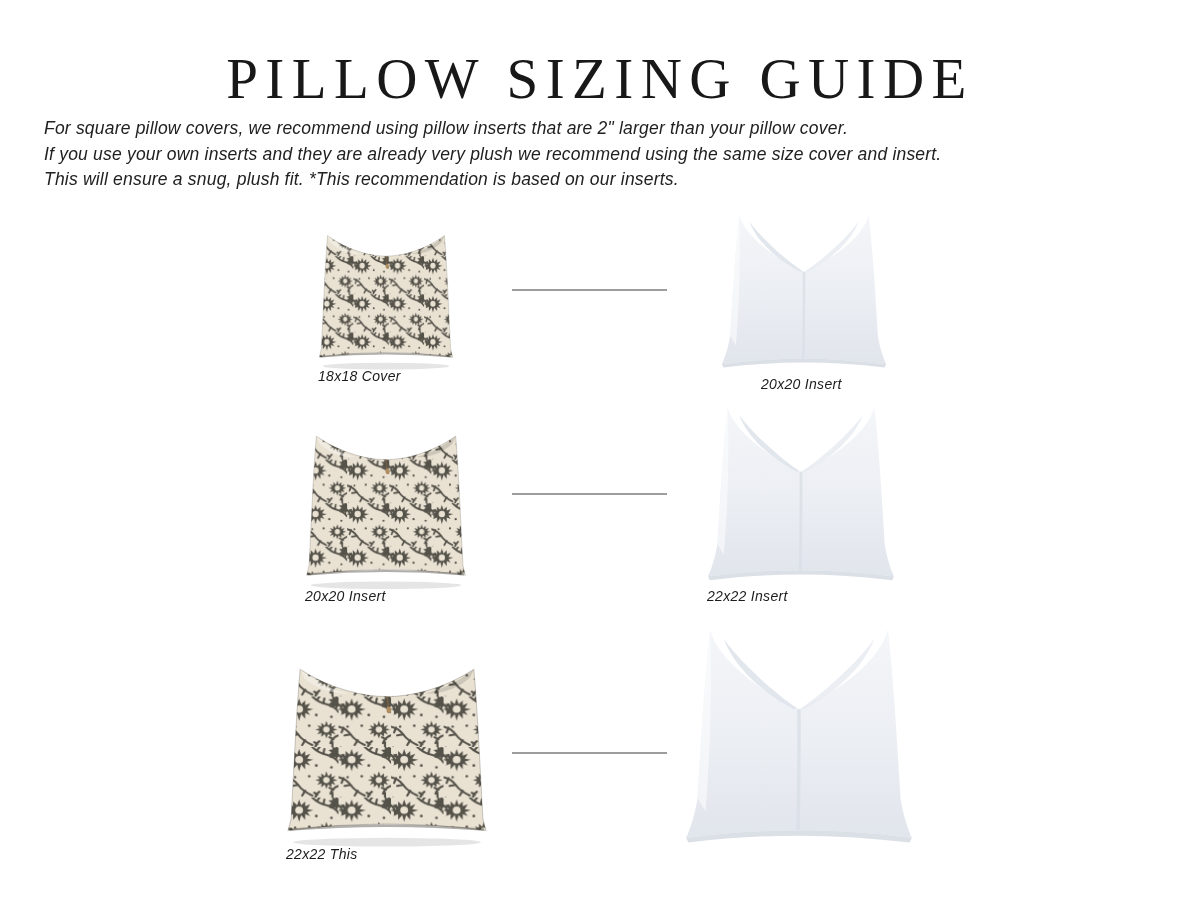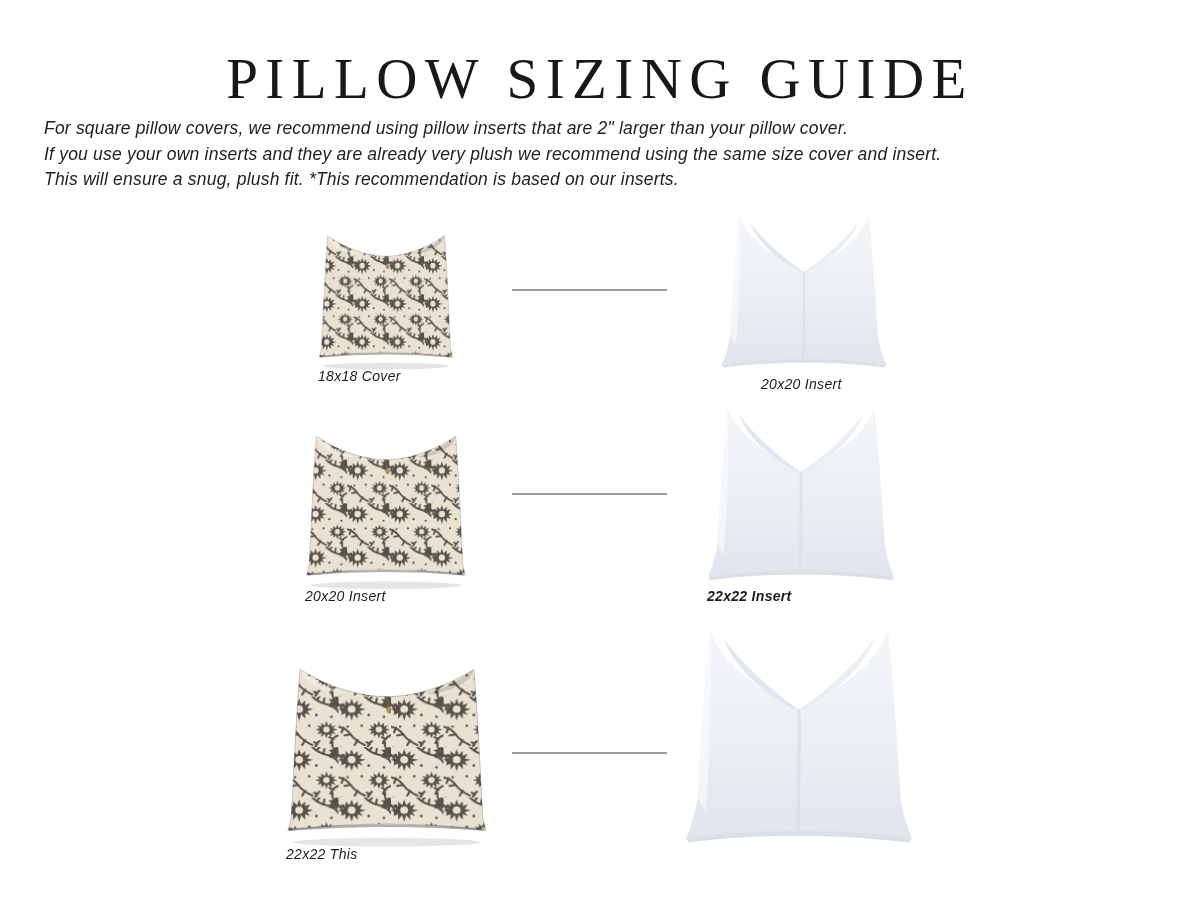--- a/index.html
+++ b/index.html
@@ -35,21 +35,21 @@
 
   .pillow-label{
     position:absolute;text-align:left;
     font-style:italic;font-weight:500;
     font-size:14px;color:#1c1c1c;letter-spacing:0.3px;
     white-space:nowrap;
   }
   .l1-cover {left:318px;top:368px;width:136px;}
   .l1-insert{left:761px;top:376px;width:166px;}
   .l2-cover {left:305px;top:588px;width:162px;}
-  .l2-insert{left:707px;top:588px;width:188px;font-weight:bold;}
+  .l2-insert{left:707px;top:588px;width:188px;}
   .l3-cover {left:286px;top:846px;width:202px;}
   .l3-insert{left:685px;top:847px;width:228px;}
 
   .defs-holder{position:absolute;width:0;height:0;overflow:hidden;}
 </style>
 </head>
 <body>
 
 <div class="canvas">
 

